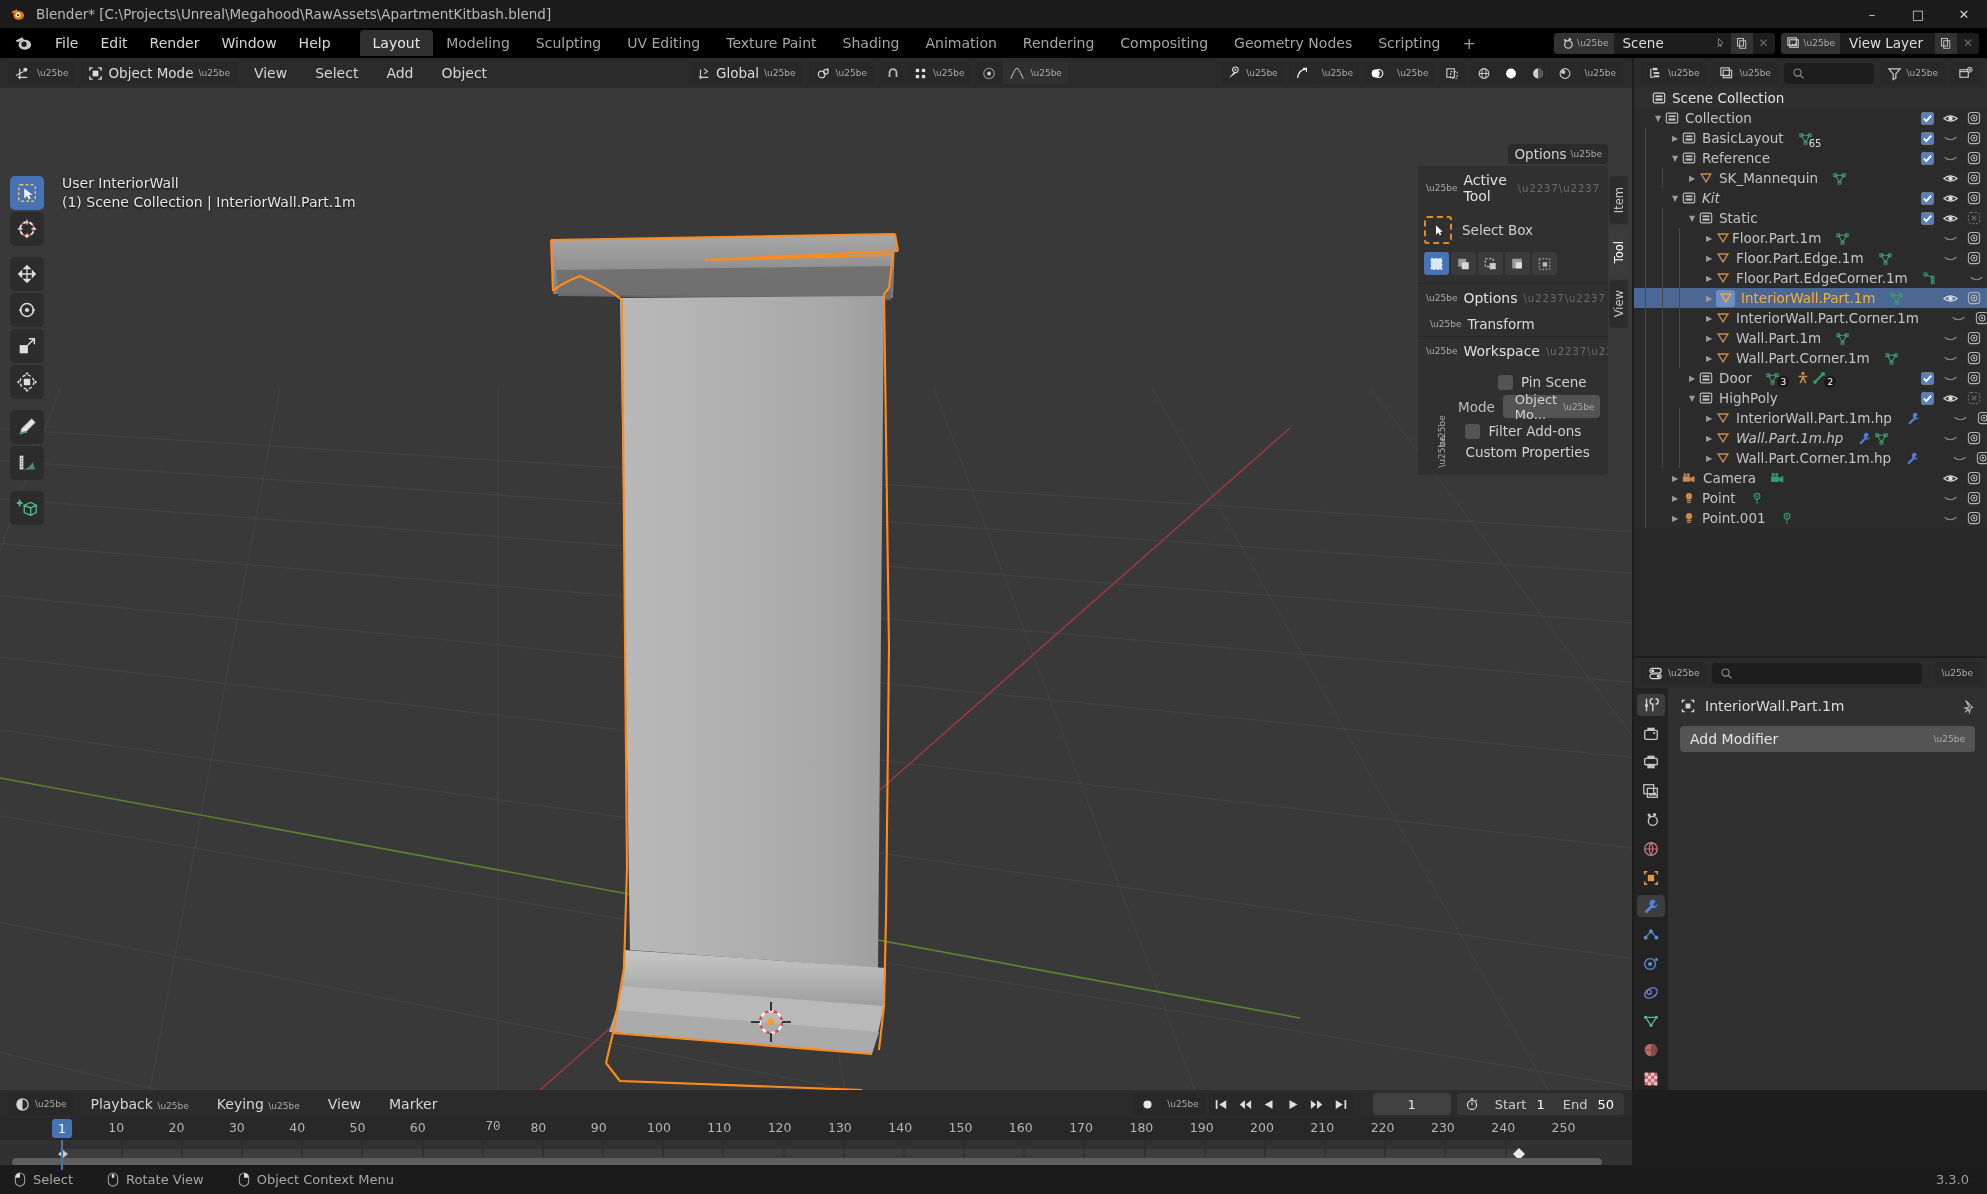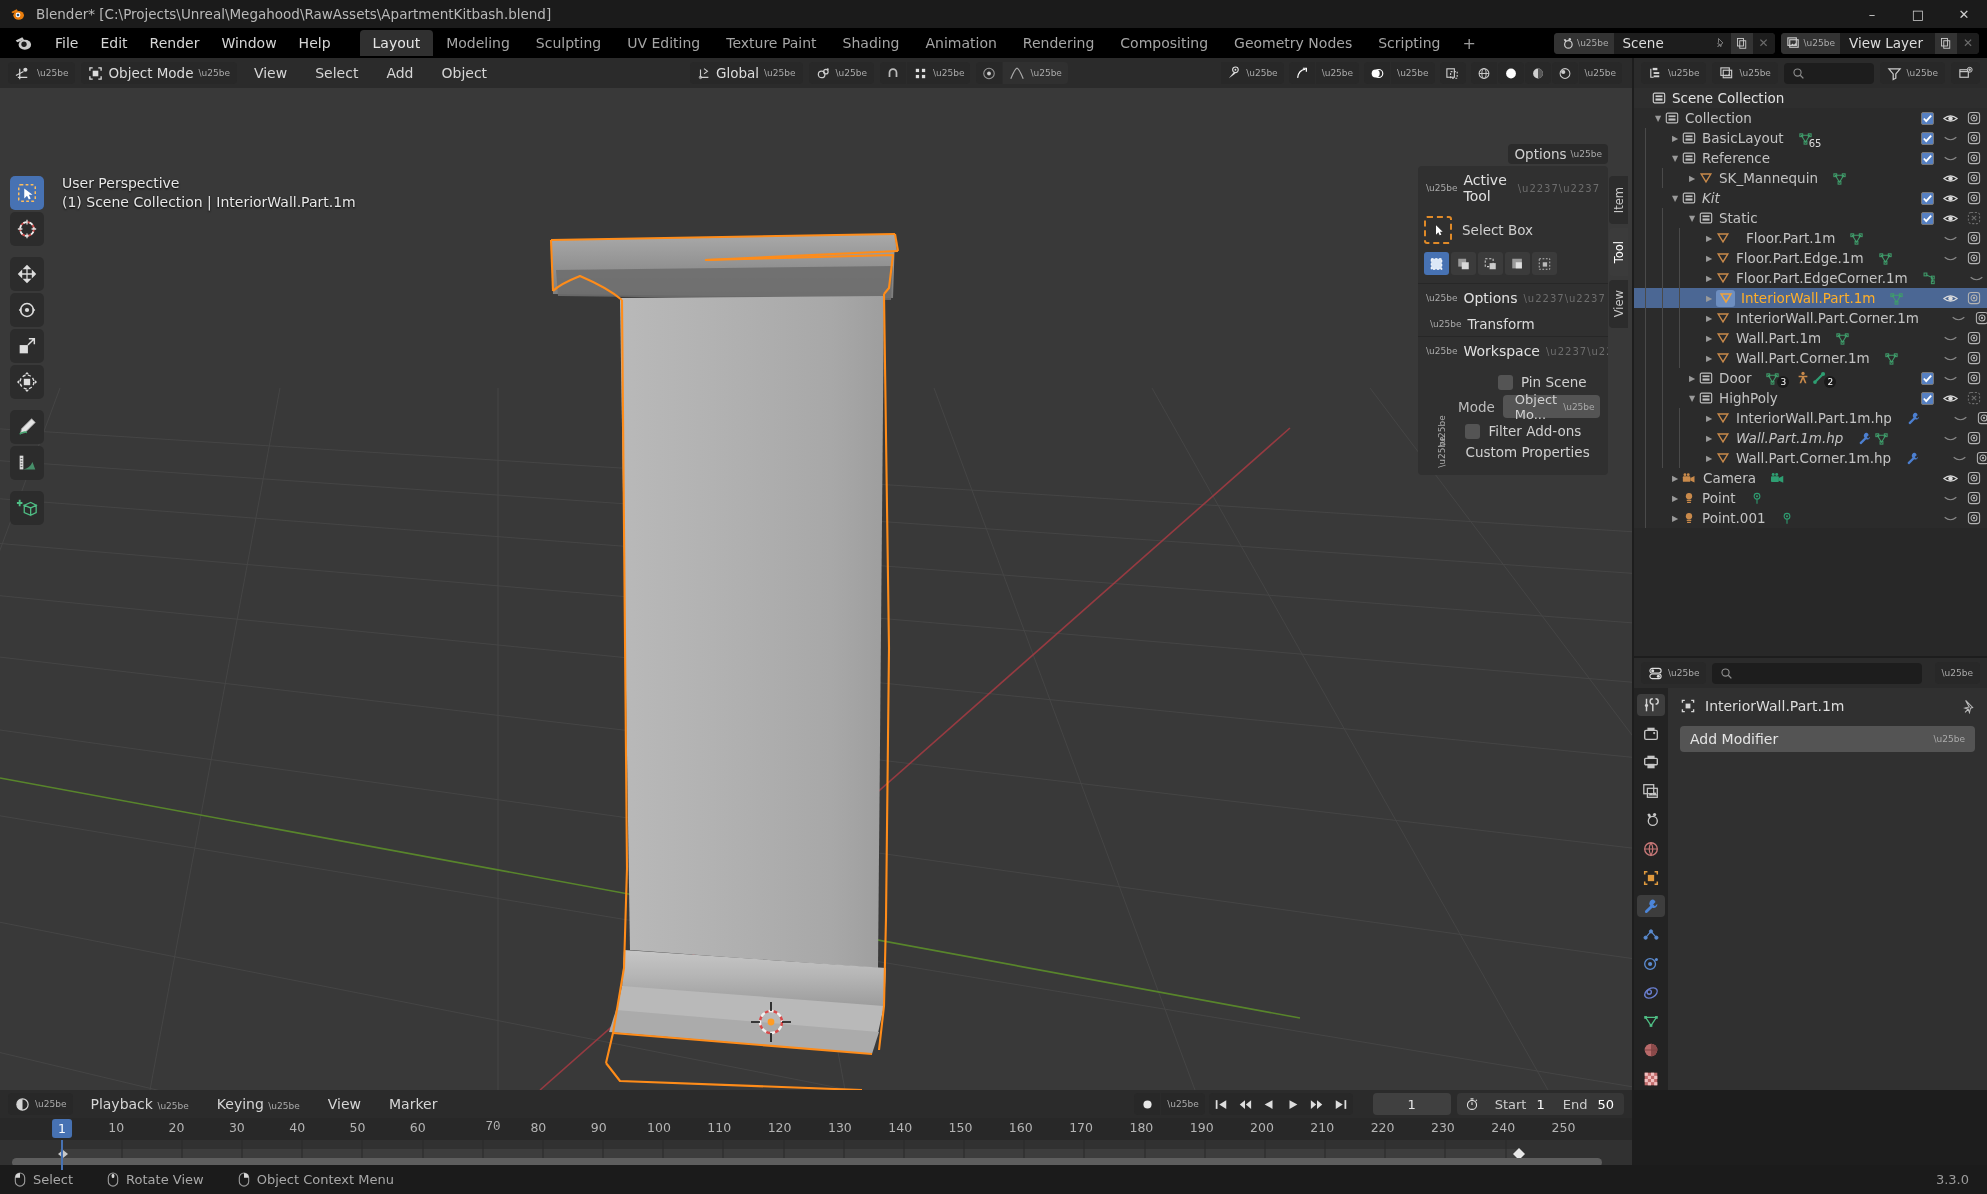--- a/index.html
+++ b/index.html
@@ -507,21 +507,21 @@
         <g transform="translate(771,934)">
           <circle r="11" fill="none" stroke="#d94a4a" stroke-width="2.4" stroke-dasharray="5 4"></circle>
           <circle r="11" fill="none" stroke="#f0f0f0" stroke-width="2.4" stroke-dasharray="5 4" stroke-dashoffset="5"></circle>
           <circle r="3.4" fill="#ff9c24"></circle>
           <path d="M0 -20 V -11 M0 11 V 20 M-20 0 H -11 M11 0 H 20" stroke="#111" stroke-width="1.6"></path>
         </g>
       </svg>
     </div>
 
     <div class="vp-overlay-text">
-      <div>User Perspective</div>
+      <div>User InteriorWall</div>
       <div>(1) Scene Collection | InteriorWall.Part.1m</div>
     </div>
 
     <div class="toolcol">
       <div class="toolbtn sel">
         <svg width="22" height="22" viewBox="0 0 24 24">
             <rect x="3" y="3" width="18" height="18" rx="2" fill="none" stroke="#ffbe5c" stroke-width="1.6" stroke-dasharray="3 2.5"></rect>
             <path d="M9 7 L9 18 L12 15 L14 19 L16 18 L14 14 L18 14 Z" fill="#fff"></path>
           </svg>
       </div>
@@ -1018,21 +1018,21 @@
               <span style="position: absolute; top: 0px; bottom: 0px; width: 1px; background: rgb(74, 74, 74); left: 11px;"></span>
               <span style="position: absolute; top: 0px; bottom: 0px; width: 1px; background: rgb(74, 74, 74); left: 28px;"></span>
               <span style="position: absolute; top: 0px; bottom: 0px; width: 1px; background: rgb(74, 74, 74); left: 45px;"></span>
             </span>
             <span class="disclos">▶</span>
             <span style="display:inline-flex;align-items:center;">
               <svg width="14" height="14" viewBox="0 0 16 16">
                 <path d="M2.5 3.5 H13.5 L8 12.5 Z" fill="none" stroke="#c98a4b" stroke-width="1.6"></path>
               </svg>
             </span>
-            <span class="ol-name" style="margin-left: 16px;">Floor.Part.1m</span>
+            <span class="ol-name" style="margin-left: 2px;">Floor.Part.1m</span>
             <span style="display: inline-flex; align-items: center; gap: 2px; margin-left: 14px;">
               <span style="display:inline-flex;align-items:center">
                 <svg width="15" height="15" viewBox="0 0 16 16">
                   <path d="M3.5 4.5 L12.5 4.5 L8 12 Z" fill="none" stroke="#3f9d6b" stroke-width="1.1"></path>
                   <rect x="2" y="3" width="3" height="3" fill="none" stroke="#3f9d6b" stroke-width="1.1"></rect>
                   <rect x="11" y="3" width="3" height="3" fill="none" stroke="#3f9d6b" stroke-width="1.1"></rect>
                   <rect x="6.5" y="11" width="3" height="3" fill="none" stroke="#3f9d6b" stroke-width="1.1"></rect>
                 </svg>
               </span>
             </span>

